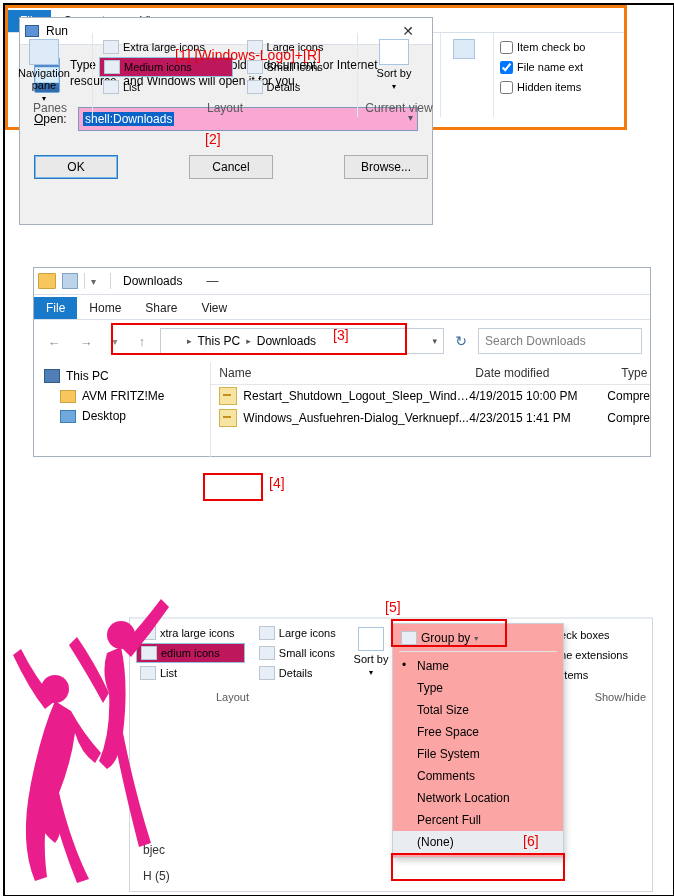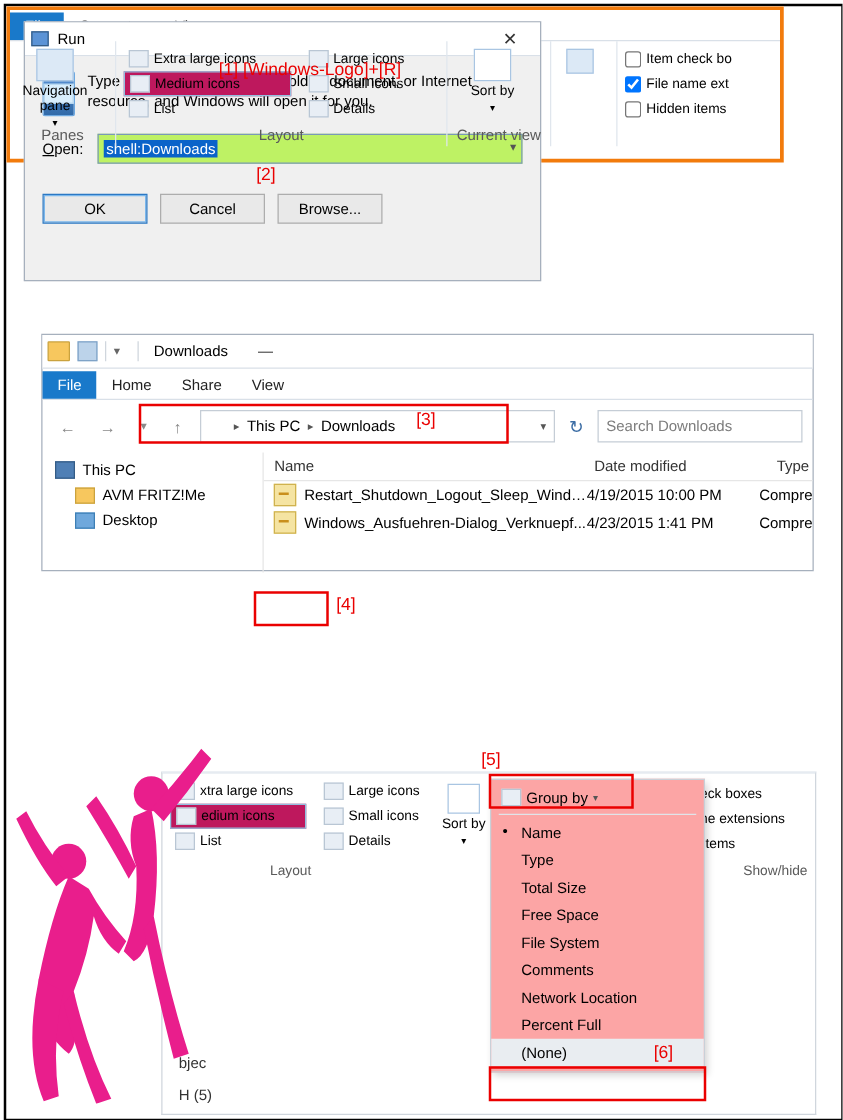--- a/index.html
+++ b/index.html
@@ -13,24 +13,24 @@
 .winclose{width:40px;height:22px;display:flex;align-items:center;justify-content:center;font-size:14px;color:#333}
 .winmin{width:36px;height:22px;display:flex;align-items:center;justify-content:center;color:#333}
 
 #run{left:14px;top:12px;width:412px;height:206px;background:#f0f0f0}
 #run .body{padding:12px 14px 8px 14px;display:flex}
 #run .runicon{width:34px;height:34px;margin-right:10px;border:1px solid #6da8e0;background:linear-gradient(#5b93d6,#326aa8);display:flex;align-items:center;justify-content:center;border-radius:2px}
 #run .runicon .monitor{width:22px;height:14px;background:#d9eefc;border:1px solid #b9d9f2}
 #run .desc{font-size:12px;line-height:16px;color:#000}
 #run .openrow{display:flex;align-items:center;padding:6px 14px 0 14px}
 #run .openlabel{width:44px}
-#run .combo{flex:1;height:22px;border:1px solid #7a99b8;background:#bef264;display:flex;align-items:center;padding:0 4px;position:relative}
+#run .combo{flex:1;height:22px;border:1px solid #7a99b8;background:#f9a8d4;display:flex;align-items:center;padding:0 4px;position:relative}
 #run .combo .sel{background:#0a63c9;color:#fff;padding:0 2px}
 #run .combo .caret{position:absolute;right:4px;top:4px;font-size:10px;color:#555}
-#run .btnrow{display:flex;justify-content:flex-start;gap:10px;padding:24px 4px 10px 14px;border-top:0}
+#run .btnrow{display:flex;justify-content:space-between;padding:24px 4px 10px 14px;border-top:0}
 .btn{min-width:82px;height:22px;border:1px solid #adadad;background:#e9e9e9;display:flex;align-items:center;justify-content:center;font-size:12px}
 .btn.primary{border:1px solid #2b78c4;box-shadow:inset 0 0 0 1px #7ab7ec}
 
 #exp{left:28px;top:262px;width:616px;height:188px}
 #exp .qat{height:26px;background:#fff;border-bottom:1px solid #d9e0e8;display:flex;align-items:center;padding-left:4px;gap:6px}
 #exp .qat .folder{width:16px;height:14px;background:#f7c75e;border:1px solid #caa23e;border-radius:1px}
 #exp .tabs{height:24px;display:flex;align-items:flex-end;border-bottom:1px solid #d9e0e8}
 .tab{padding:4px 12px;font-size:12px;color:#222}
 .tab.file{background:#1979ca;color:#fff}
 #exp .addrrow{height:34px;display:flex;align-items:center;padding:4px 8px;gap:8px}

